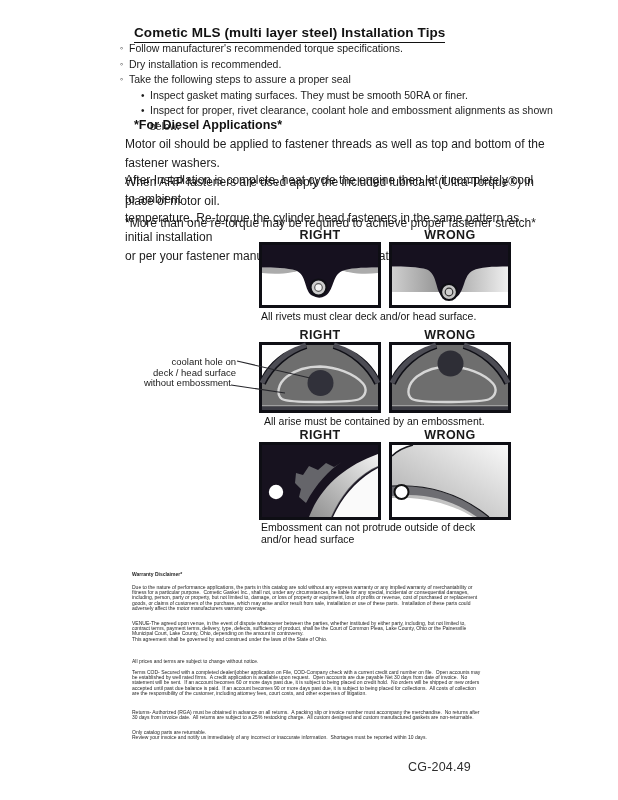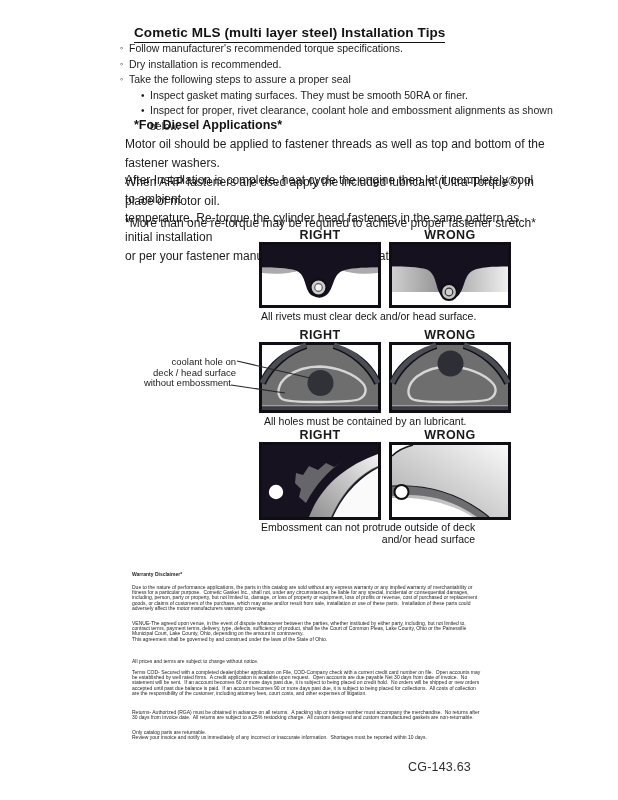--- a/index.html
+++ b/index.html
@@ -10,21 +10,21 @@
   .title{font-size:13.5px;font-weight:700;color:#121212;border-bottom:1.6px solid #121212;
          padding-bottom:2px;letter-spacing:.1px;white-space:nowrap;}
   .tips{font-size:10.5px;line-height:15.5px;color:#1c1c1c;}
   .tip{display:flex;}
   .tip .g{width:9px;flex:0 0 9px;font-size:9px;line-height:15.5px;}
   .sub{margin-left:21px;}
   .sub .g{font-size:10px;}
   .h2{font-size:12.5px;font-weight:700;color:#121212;}
   .body-text{font-size:12px;line-height:19px;white-space:pre-wrap;color:#1c1c1c;width:420px;}
   .rw{width:122px;text-align:center;font-size:12.5px;font-weight:700;letter-spacing:.4px;color:#1a1a1a;}
-  .caption{font-size:10.5px;color:#141414;white-space:pre-wrap;line-height:12px;text-align:right;}
+  .caption{font-size:10.5px;color:#141414;white-space:pre-wrap;line-height:12px;}
   .ptr{font-size:9.5px;line-height:11px;text-align:right;color:#1a1a1a;white-space:pre-wrap;width:122px;}
   .fine{font-size:5px;line-height:5.2px;white-space:pre-wrap;color:#262626;width:414px;}
   .fine-h{font-weight:700;}
   .footer{font-size:12.5px;color:#2e2e2e;letter-spacing:.2px;}
   svg{display:block;}
 </style>
 </head>
 <body>
 
 <div class="page">
@@ -127,21 +127,21 @@
     <rect x="3" y="64.5" width="116" height="3.5" fill="#3c3c44"></rect>
     <path d="M23,57 C17,53 18.5,42 28,34.5 C38,27 51,24.5 61,24.5 C77,25 95,31.5 104,41.5 C108.5,47 107,53.5 100.5,57 C93,60.5 32,61.5 23,57 Z" stroke="#d6d6d6" stroke-width="2.4" fill="none"></path>
     <circle cx="61.5" cy="21.5" r="13" fill="#2e2e36"></circle>
   </svg>
 
   <svg class="abs" style="left:120px;top:340px;pointer-events:none;" width="185" height="62" viewBox="0 0 185 62">
     <line x1="93" y1="21" x2="166" y2="38" stroke="#26262b" stroke-width="1.1"></line>
     <line x1="87" y1="45" x2="141" y2="53" stroke="#26262b" stroke-width="1.1"></line>
   </svg>
 
-  <div class="abs caption" style="left:240px;top:415px;">All holes must be contained by an lubricant.</div>
+  <div class="abs caption" style="left:240px;top:415px;">All arise must be contained by an embossment.</div>
 
   <div class="abs rw" style="left:235px;top:428px;">RIGHT</div>
   <div class="abs rw" style="left:365px;top:428px;">WRONG</div>
 
   <svg class="abs" style="left:235px;top:442px;" width="122" height="78" viewBox="0 0 122 78">
     <defs>
       <linearGradient id="g-r3r" x1="1" y1="0" x2="0" y2="1">
         <stop offset="0" stop-color="#f2f2f2"></stop>
           <stop offset="1" stop-color="#8f8f8f"></stop>
       </linearGradient>
@@ -187,15 +187,15 @@
   <div class="abs fine" style="left:108px;top:670px;">Terms COD- Secured with a completed dealer/jobber application on File, COD-Company check with a current credit card number on file.  Open accounts may
 be established by well rated firms.  A credit application is available upon request.  Open accounts are due payable Net 30 days from date of invoice.  No
 statement will be sent.  If an account becomes 60 or more days past due, it is subject to being placed on credit hold.  No orders will be shipped or new orders
 accepted until past due balance is paid.  If an account becomes 90 or more days past due, it is subject to being placed for collections.  All costs of collection
 are the responsibility of the customer, including attorney fees, court costs, and other expenses of litigation.</div>
   <div class="abs fine" style="left:108px;top:710px;">Returns- Authorized (RGA) must be obtained in advance on all returns.  A packing slip or invoice number must accompany the merchandise.  No returns after
 30 days from invoice date.  All returns are subject to a 25% restocking charge.  All custom designed and custom manufactured gaskets are non-returnable.</div>
   <div class="abs fine" style="left:108px;top:730px;">Only catalog parts are returnable.
 Review your invoice and notify us immediately of any incorrect or inaccurate information.  Shortages must be reported within 10 days.</div>
 
-  <div class="abs footer" style="left:384px;top:760px;">CG-143.63</div>
+  <div class="abs footer" style="left:384px;top:760px;">CG-204.49</div>
 
 </div>
 
 </body></html>

